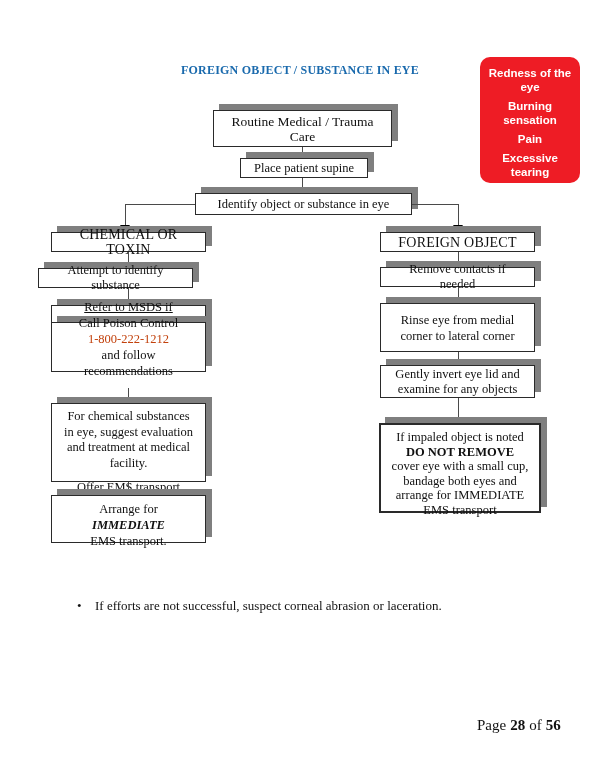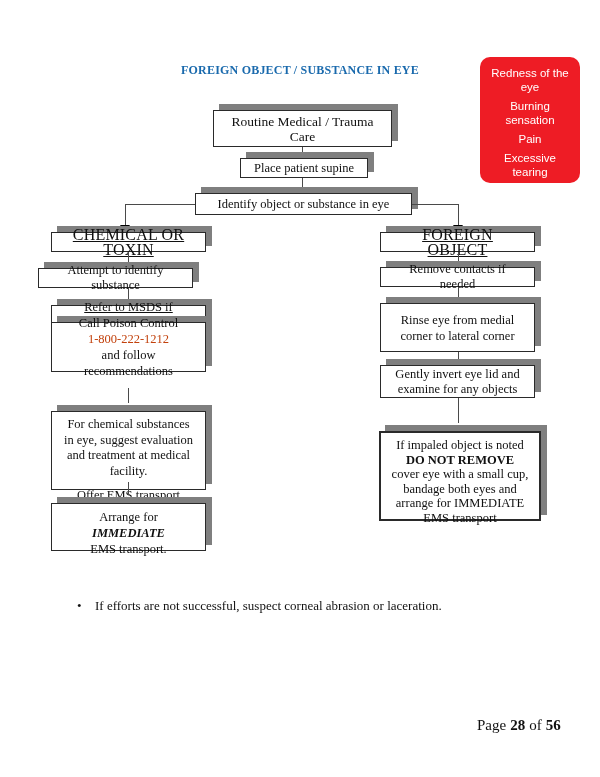--- a/index.html
+++ b/index.html
@@ -12,39 +12,39 @@
     font-size:12px; font-weight:bold; color:#1a6aad; letter-spacing:.2px;
   }
   
   .fbox {
     position:absolute; background:#fff; border:1px solid #2a2a2a;
     box-shadow:6px -6px 0 0 #7f7f7f;
     font-size:12.5px; line-height:15px; text-align:center; color:#101010;
     display:flex; flex-direction:column; justify-content:center; align-items:center;
     box-sizing:border-box; padding:2px 10px;
   }
-  .fbox.header { font-size:16px; letter-spacing:.2px;text-decoration:underline; }
-  .fbox.top-align { justify-content:flex-start; padding-top:5px;margin-top:8px; }
+  .fbox.header { font-size:14px; letter-spacing:.2px; }
+  .fbox.top-align { justify-content:flex-start; padding-top:5px; }
   .fbox.thick { border-width:2px; line-height:14.5px; }
   .em  { font-weight:bold; font-style:italic; }
   .bold { font-weight:bold; }
   .red  { color:#c2410c; font-weight:normal; }
   .gap-above { margin-top:9px; }
   
   .line { position:absolute; background:#4a4a4a; }
   .arrow-down {
     position:absolute; width:0; height:0;
     border-left:5px solid transparent; border-right:5px solid transparent;
     border-top:7px solid #000;
   }
   
   .alert {
     position:absolute; left:480px; top:57px; width:100px; height:126px;
     background:#ee1c25; border-radius:10px; color:#fff;
-    font-family:"Liberation Sans", sans-serif; font-weight:normal;
+    font-family:"Liberation Sans", sans-serif; font-weight:bold;
     font-size:11.5px; line-height:14px; text-align:center;
     box-sizing:border-box; padding:9px 5px 0 5px;
   }
   .alert .sym { margin-bottom:5px; }
   
   .note {
     position:absolute; left:77px; top:598px; font-size:13px; line-height:16px;
   }
   .note .bullet { display:inline-block; width:18px; }
   

